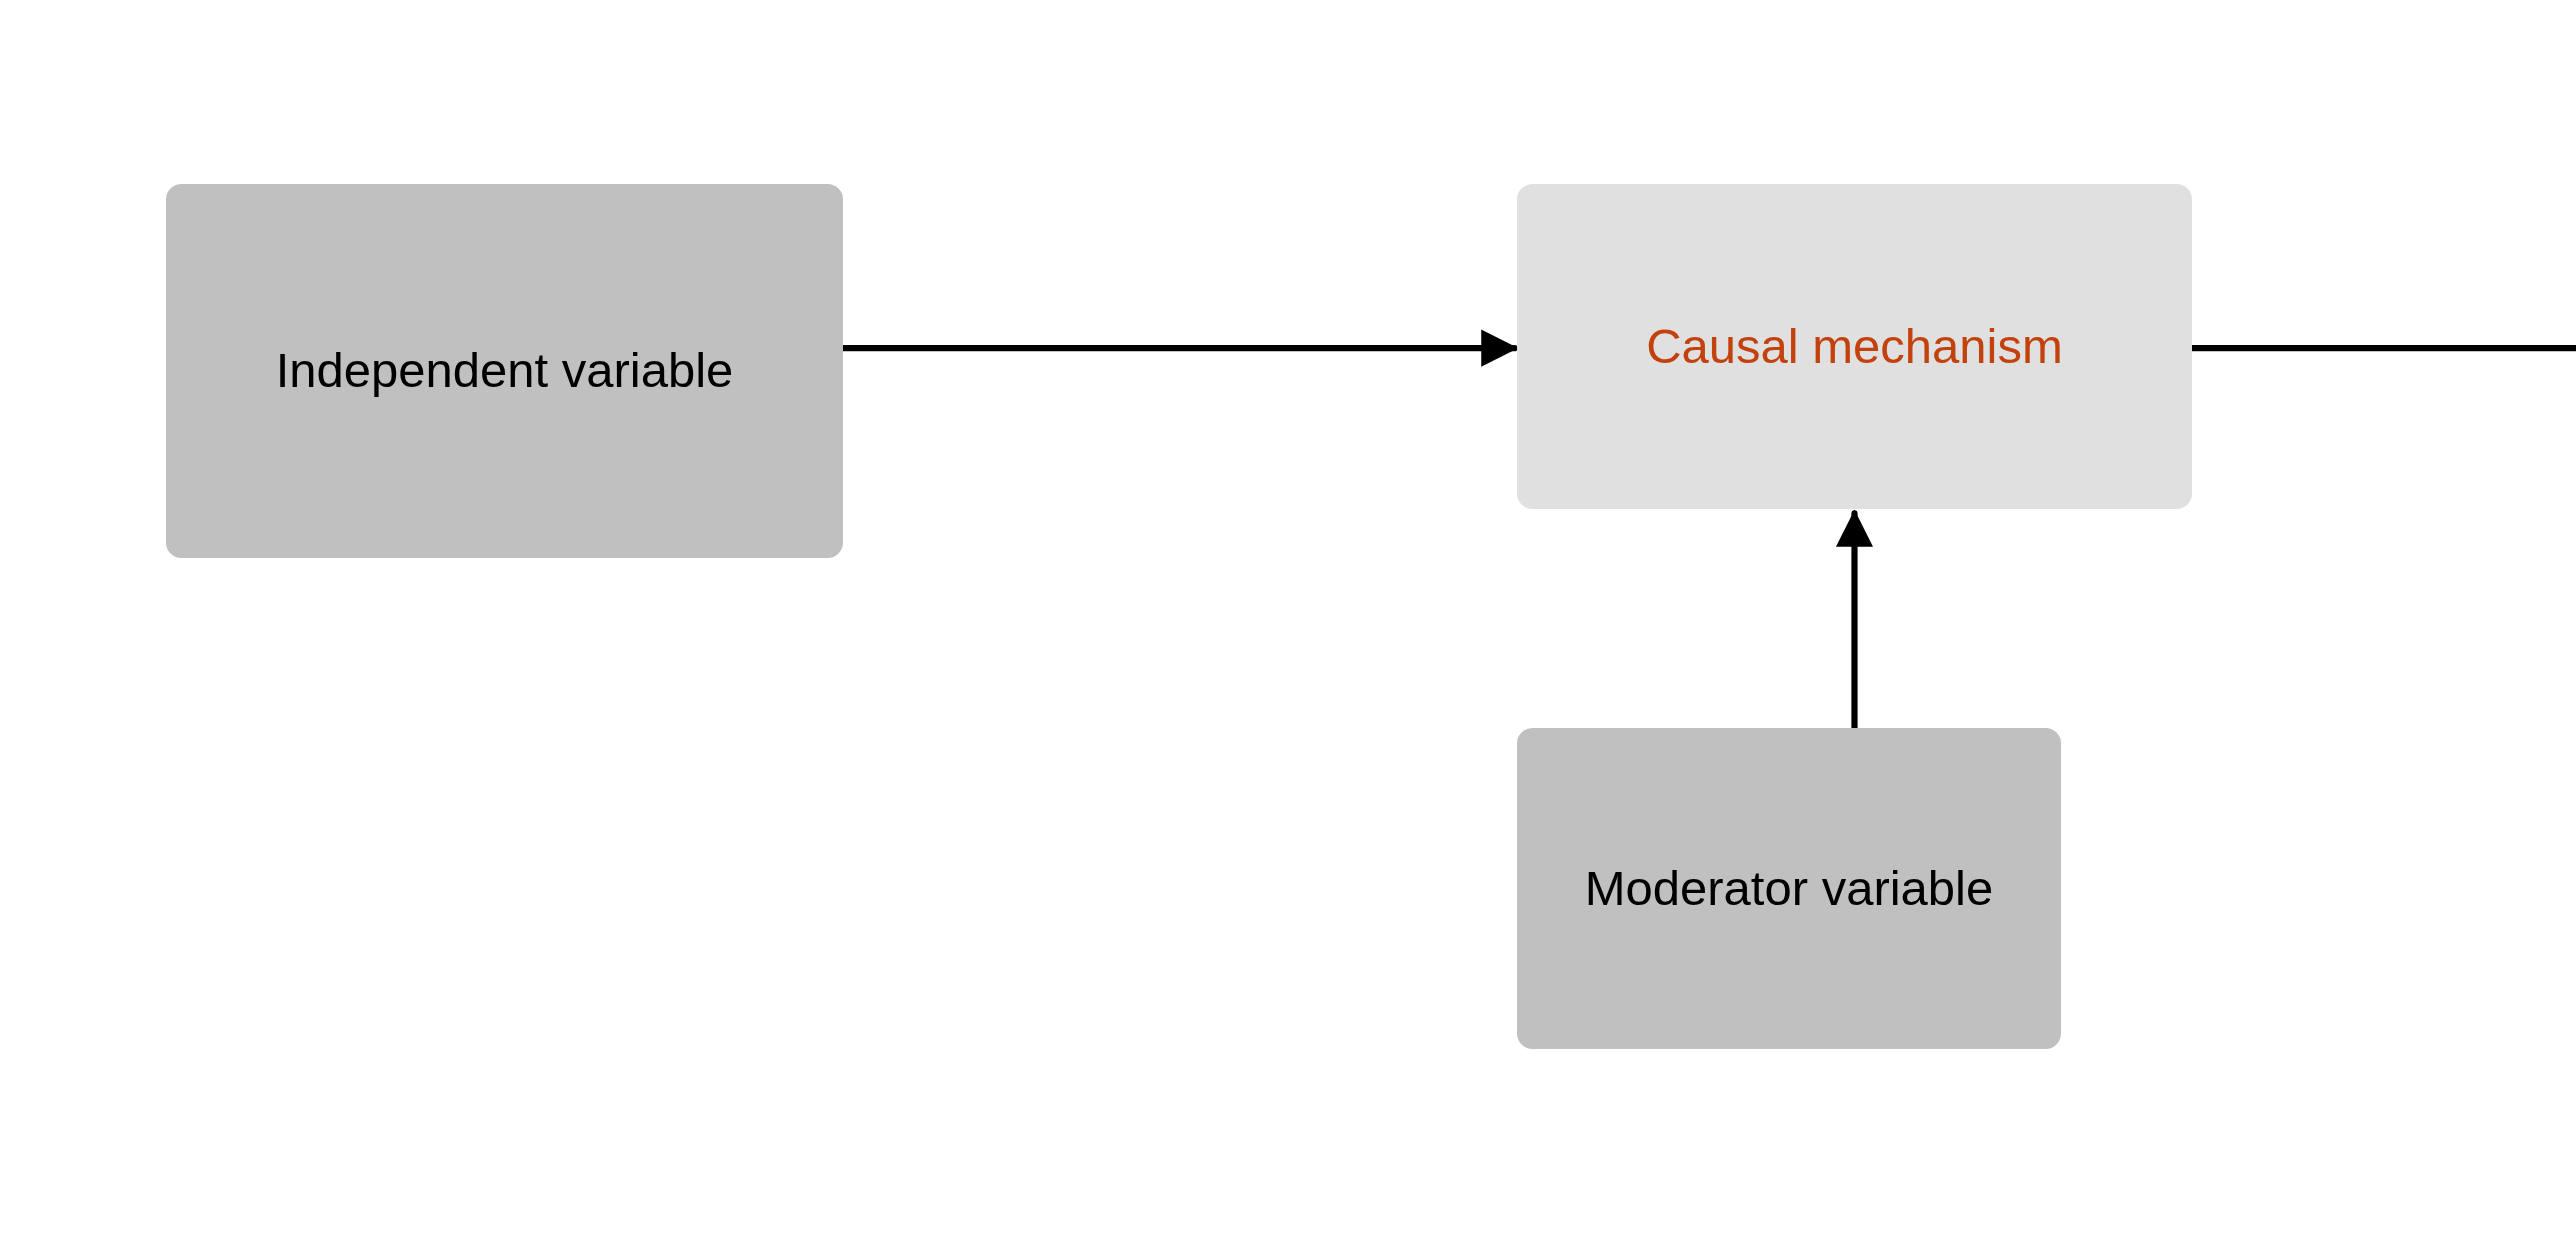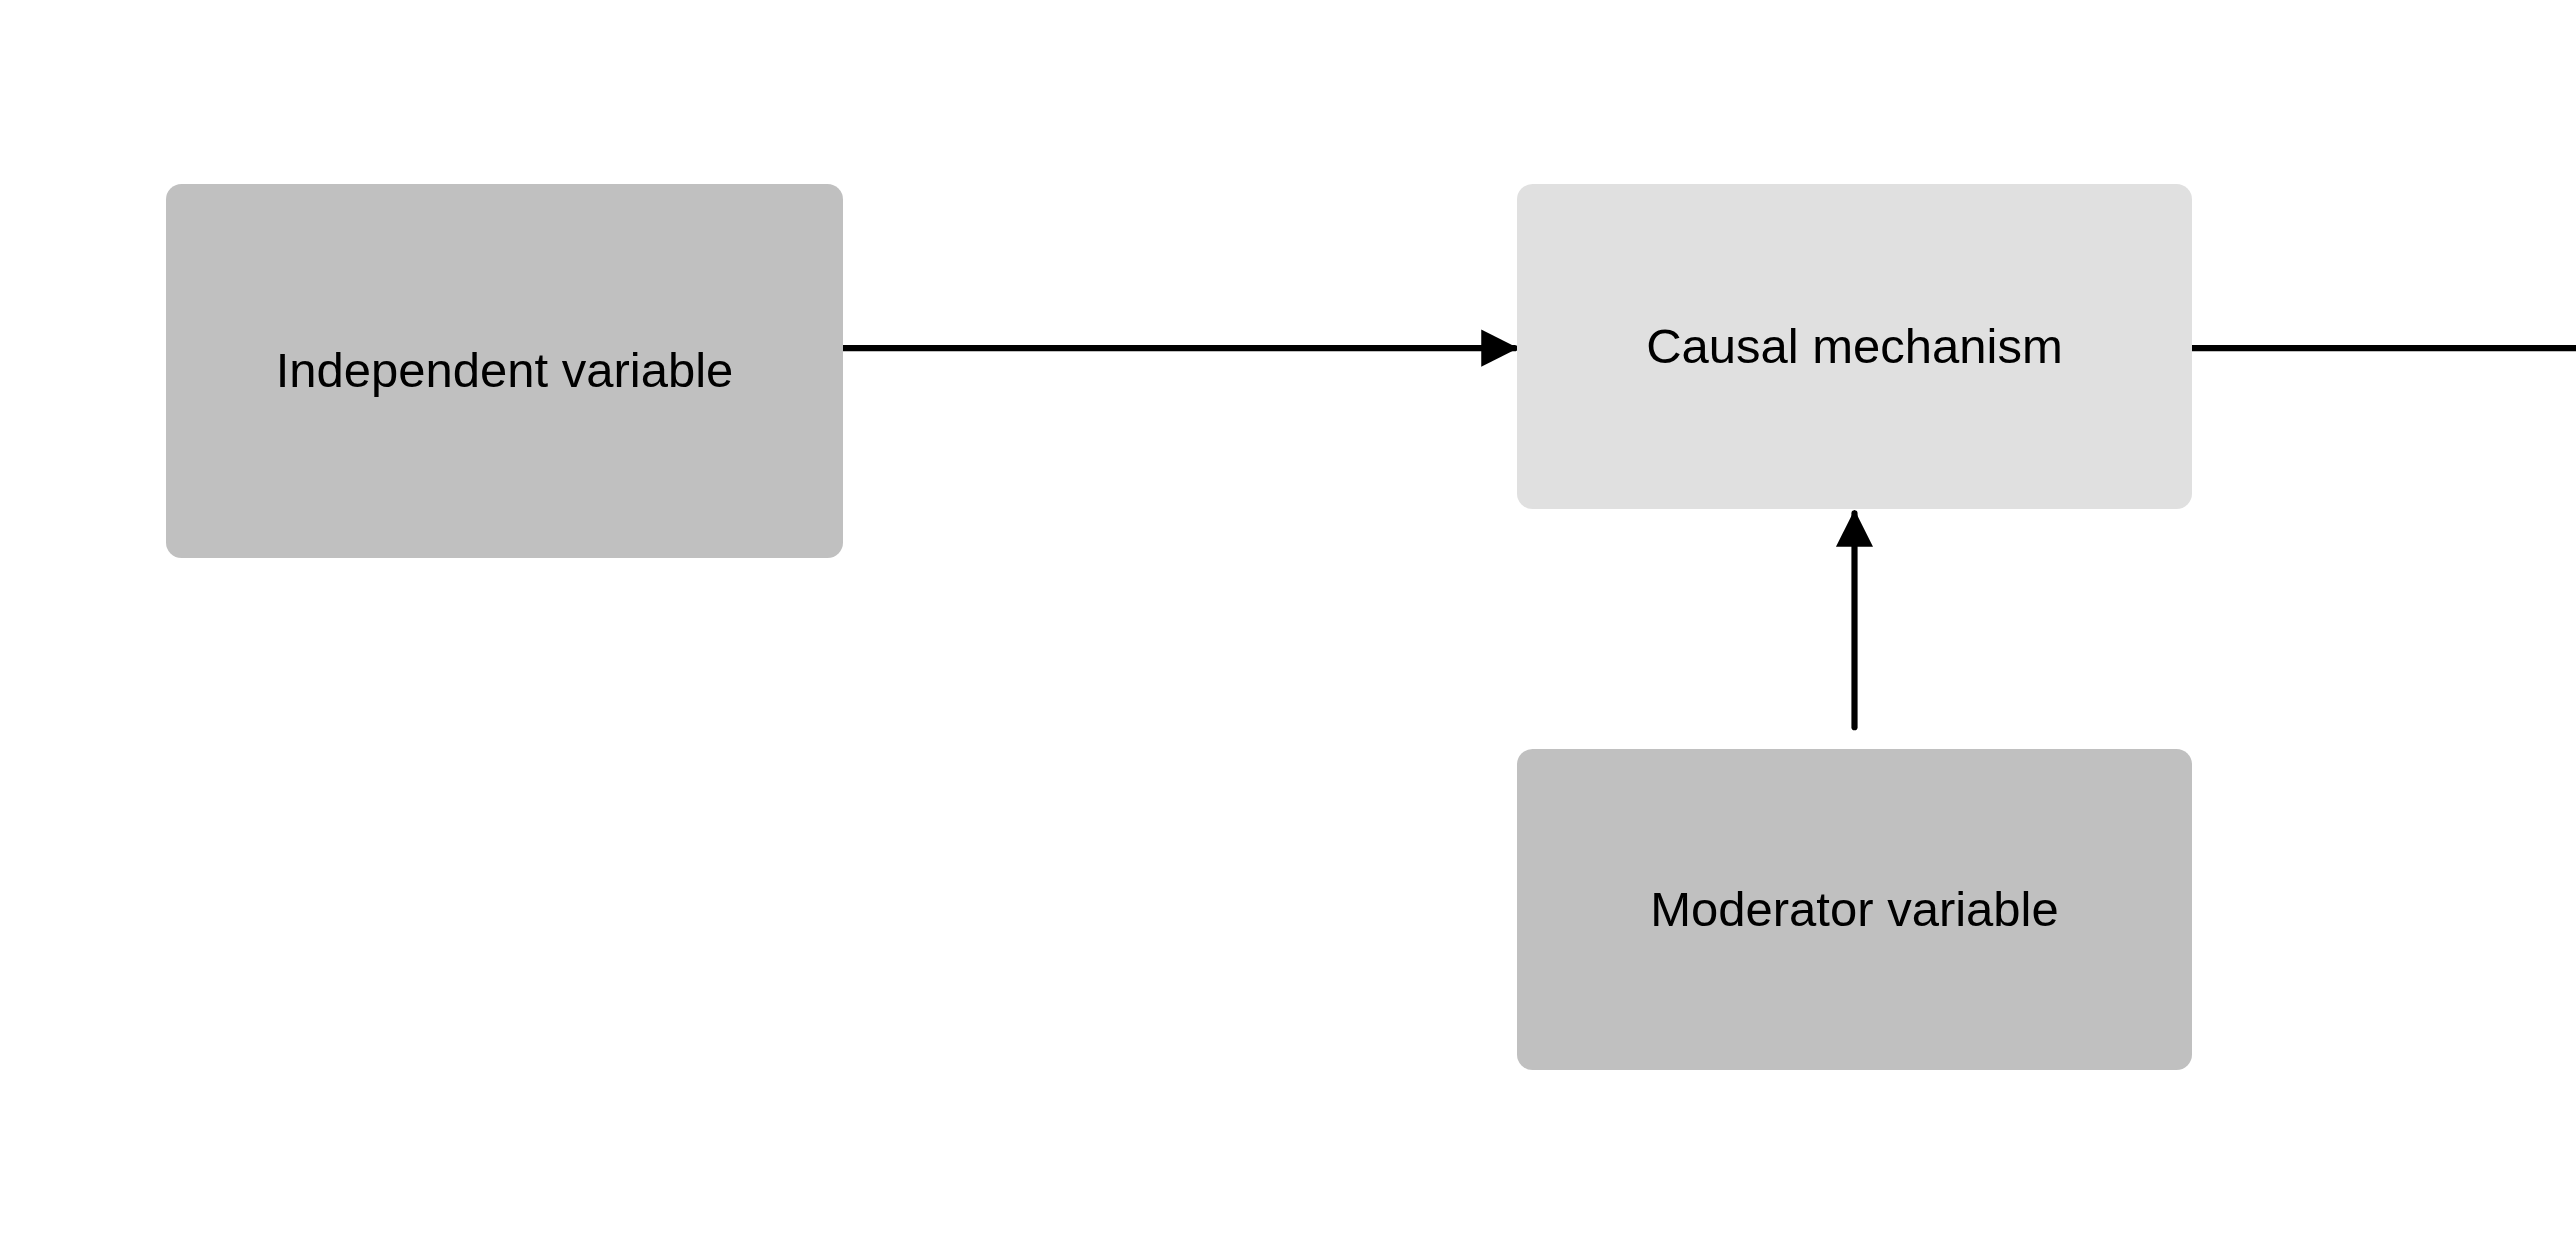--- a/index.html
+++ b/index.html
@@ -20,21 +20,21 @@
     display: flex;
     align-items: center;
     justify-content: center;
     text-align: center;
     font-size: 49px;
     line-height: 1.1;
     color: #000000;
   }
   .node-independent { left: 166px;  top: 184px;  width: 677px; height: 374px; }
   .node-causal      { left: 1517px; top: 184px;  width: 675px; height: 325px; }
-  .node-moderator   { left: 1517px; top: 749px; width: 675px; height: 321px; }
+  .node-moderator   { left: 1517px; top: 728px; width: 544px; height: 321px; }
   .edge-layer {
     position: absolute;
     left: 0;
     top: 0;
     width: 3709px;
     height: 1236px;
     pointer-events: none;
   }
 </style>
 </head>
@@ -54,21 +54,21 @@
     <line x1="4252" y1="676" x2="5556" y2="676" stroke-width="12" stroke-linecap="round" marker-end="url(#arrowhead)" stroke="#000000"></line>
 
     <line x1="3600" y1="1412" x2="3600" y2="997" stroke-width="12" stroke-linecap="round" marker-end="url(#arrowhead)" stroke="#000000"></line>
   </svg>
 
   <div class="node node-independent" style="background-color: rgb(192, 192, 192);">
     <span style="color: rgb(0, 0, 0);">Independent variable</span>
   </div>
 
   <div class="node node-causal" style="background-color: rgb(224, 224, 224);">
-    <span style="color: #000000;">Causal mechanism</span>
+    <span style="color: #c2410c;">Causal mechanism</span>
   </div>
 
   <div class="node node-moderator" style="background-color: rgb(192, 192, 192);">
     <span style="color: rgb(0, 0, 0);">Moderator variable</span>
   </div>
 
 </div>
 
 
 </body></html>

